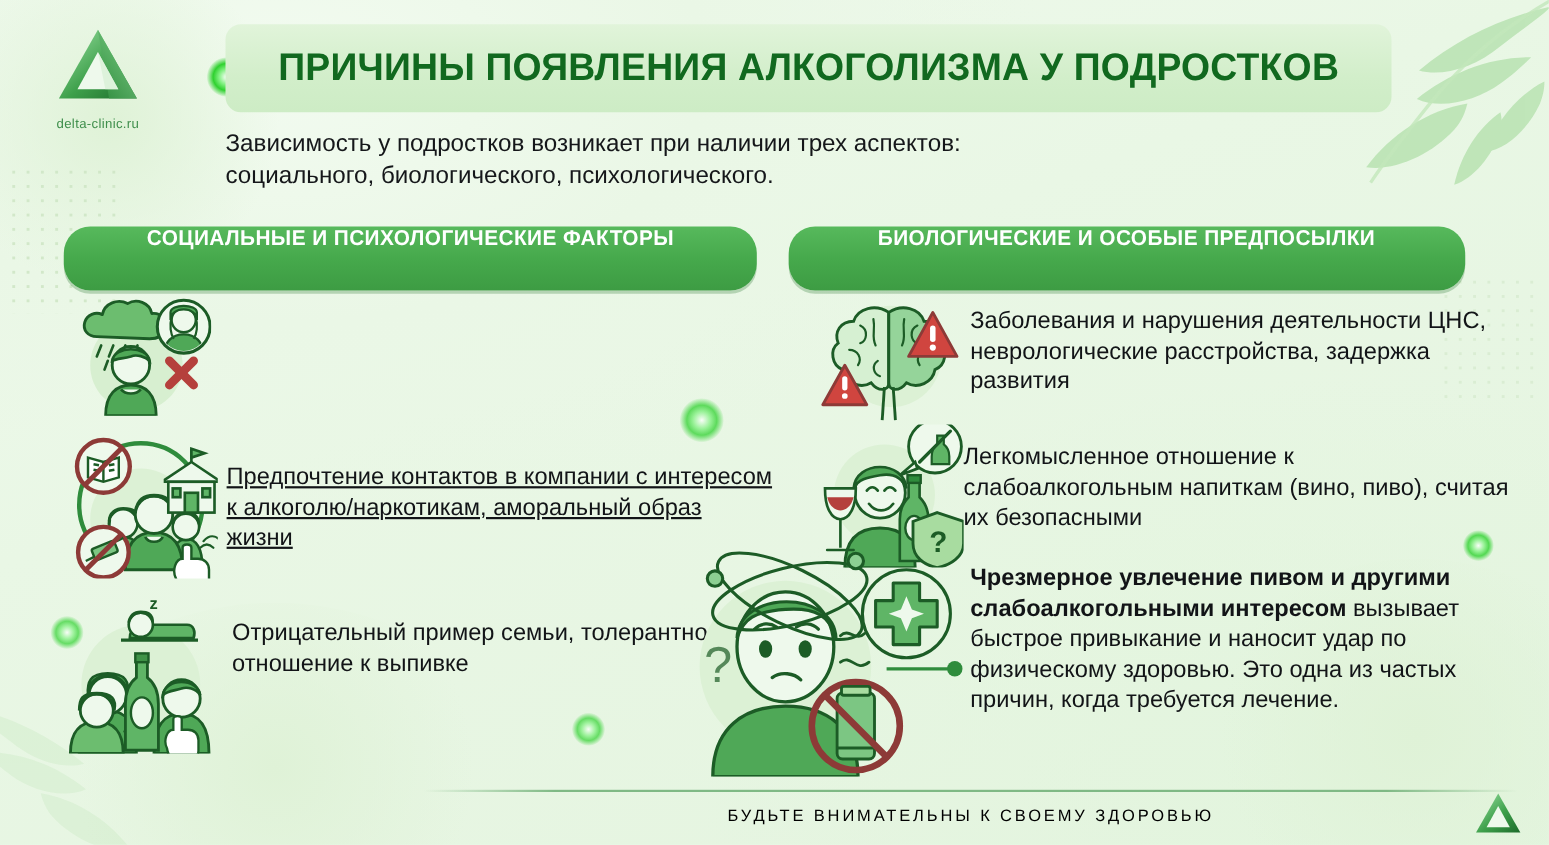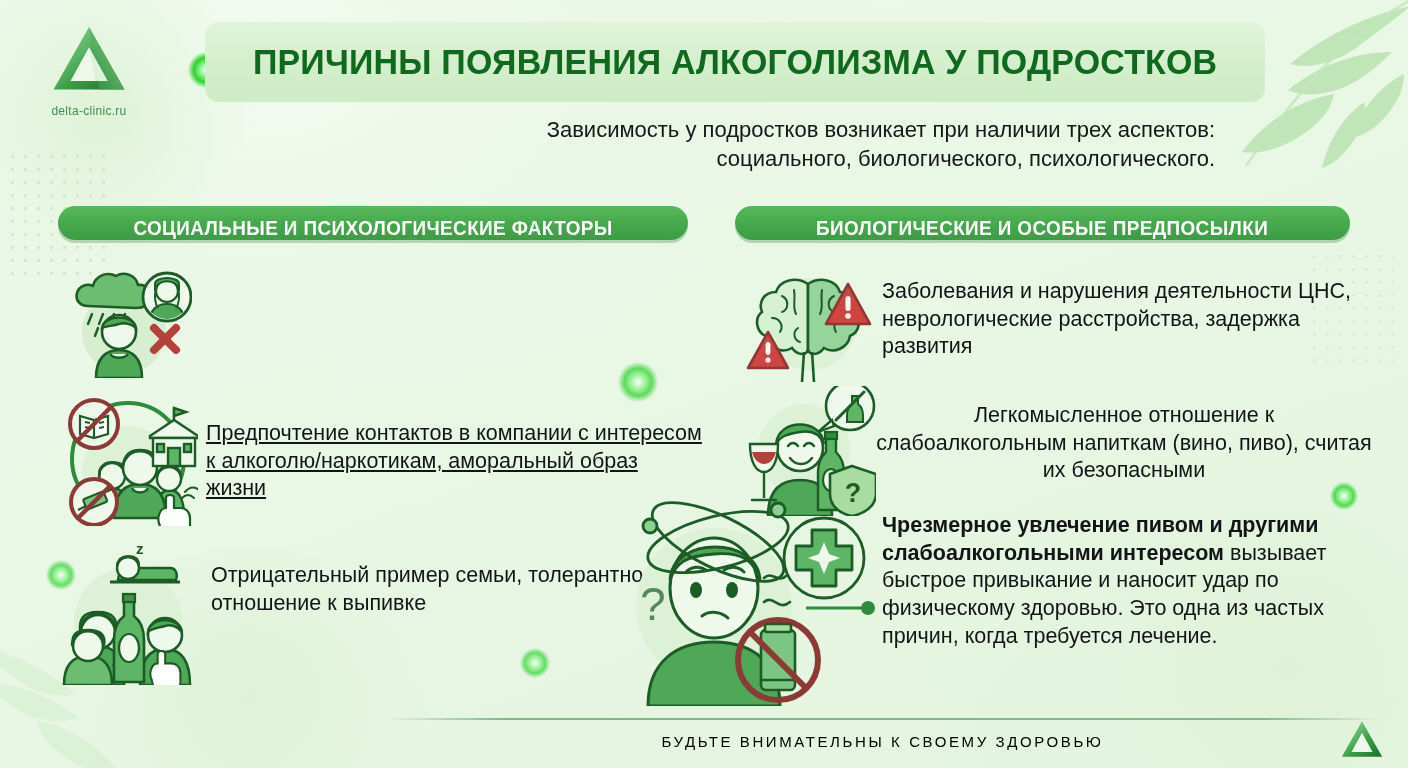--- a/index.html
+++ b/index.html
@@ -49,56 +49,56 @@
     display:flex; align-items:center; justify-content:center;
     z-index:5;
   }
   .title-text{
     font-size:35px; font-weight:bold; color:#11691f; letter-spacing:.2px;
     white-space:nowrap; font-family:"Liberation Sans",sans-serif;
     transform:scaleX(.97);
   }
   .subtitle{
     position:absolute; left:205px; top:115px; width:1010px;
-    text-align:right; font-size:22px; color:#15171a; line-height:1.32;
+    text-align:left; font-size:22px; color:#15171a; line-height:1.32;
     z-index:5;
   }
 
   
   .pill{
-    position:absolute; height:34px; border-radius:24px;
+    position:absolute; height:58px; border-radius:24px;
     background:linear-gradient(180deg,#57b95c 0%,#46a94c 50%,#3d9c43 100%);
     box-shadow:0 3px 0 rgba(40,120,46,.28);
-    display:flex; align-items:flex-end; justify-content:center;
+    display:flex; align-items:flex-start; justify-content:center;
     z-index:5;
   }
   .pill span{
     color:#ffffff; font-weight:bold; font-size:19.5px; letter-spacing:.4px;
     white-space:nowrap; transform:scaleX(.97);
   }
   #pill-left{ left:58px; top:206px; width:630px; }
-  #pill-right{ left:735px; top:206px; width:615px; }
+  #pill-right{ left:717px; top:206px; width:615px; }
 
   
   .item{ position:absolute; display:flex; z-index:4; }
   .item .ico{ flex:0 0 auto; position:relative; }
   .item .txt{ font-size:21.5px; line-height:1.29; color:#121417; }
   .item .txt b{ font-weight:bold; }
 
   #item-l1{ left:62px; top:266px; width:640px; }
   #item-l1 .txt{ margin-left:8px; padding-top:12px;}
   #item-l2{ left:58px; top:392px; width:645px; }
   #item-l2 .txt{ margin-left:8px; padding-top:28px;text-decoration:underline;}
   #item-l3{ left:58px; top:540px; width:645px; }
   #item-l3 .txt{ margin-left:8px; padding-top:22px;}
 
   #item-r1{ left:742px; top:266px; width:630px; }
   #item-r1 .txt{ margin-left:8px; padding-top:12px;}
   #item-r2{ left:742px; top:386px; width:630px; }
-  #item-r2 .txt{ margin-left:0; padding-top:16px;text-align:center;}
+  #item-r2 .txt{ margin-left:0; padding-top:16px;}
   #item-r3{ left:618px; top:498px; width:760px; }
   #item-r3 .txt{ margin-left:6px; padding-top:14px; width:505px;}
 
   
   .footer-rule{ position:absolute; left:385px; top:718px; width:995px; height:2px;
     background:linear-gradient(90deg, rgba(120,180,120,0) 0%, #7fb985 12%, #7fb985 88%, rgba(120,180,120,0) 100%); z-index:4;}
   .footer-text{ position:absolute; left:385px; top:733px; width:995px; text-align:center;
     font-size:15px; letter-spacing:2.6px; color:#000000; z-index:4;}
   .footer-logo{ position:absolute; right:22px; top:718px; width:48px; height:44px; z-index:4;}
 </style>

